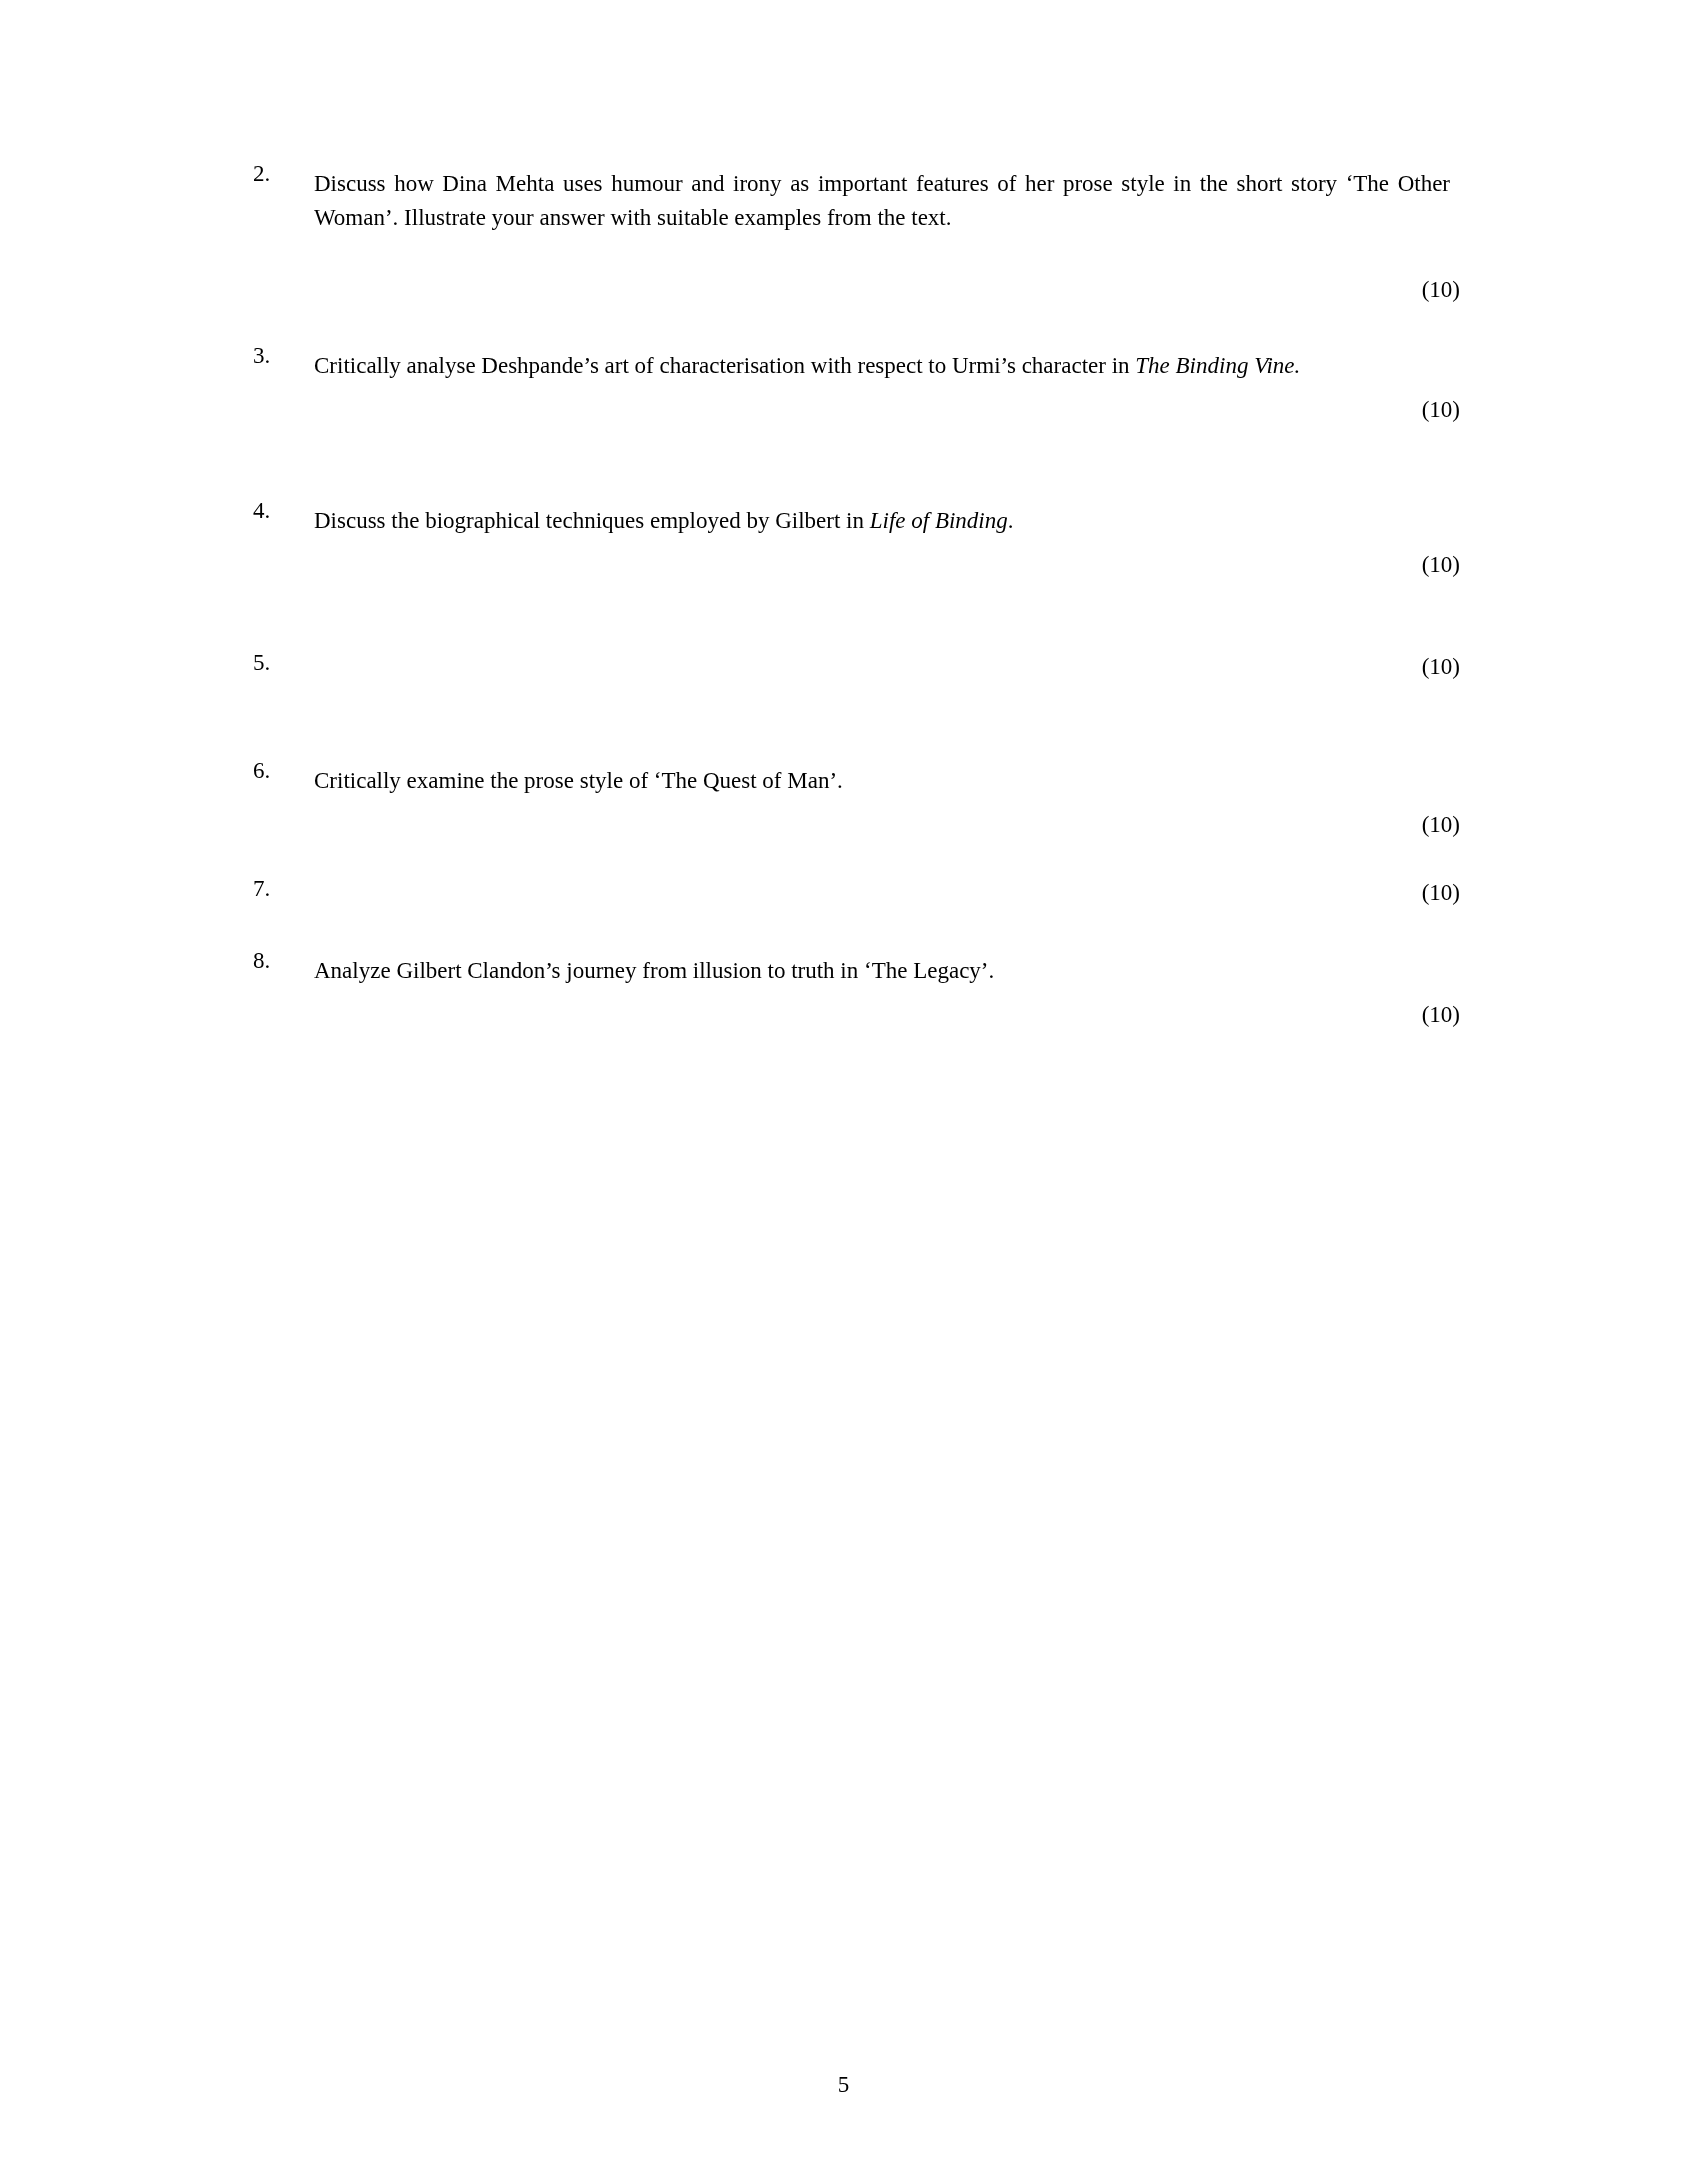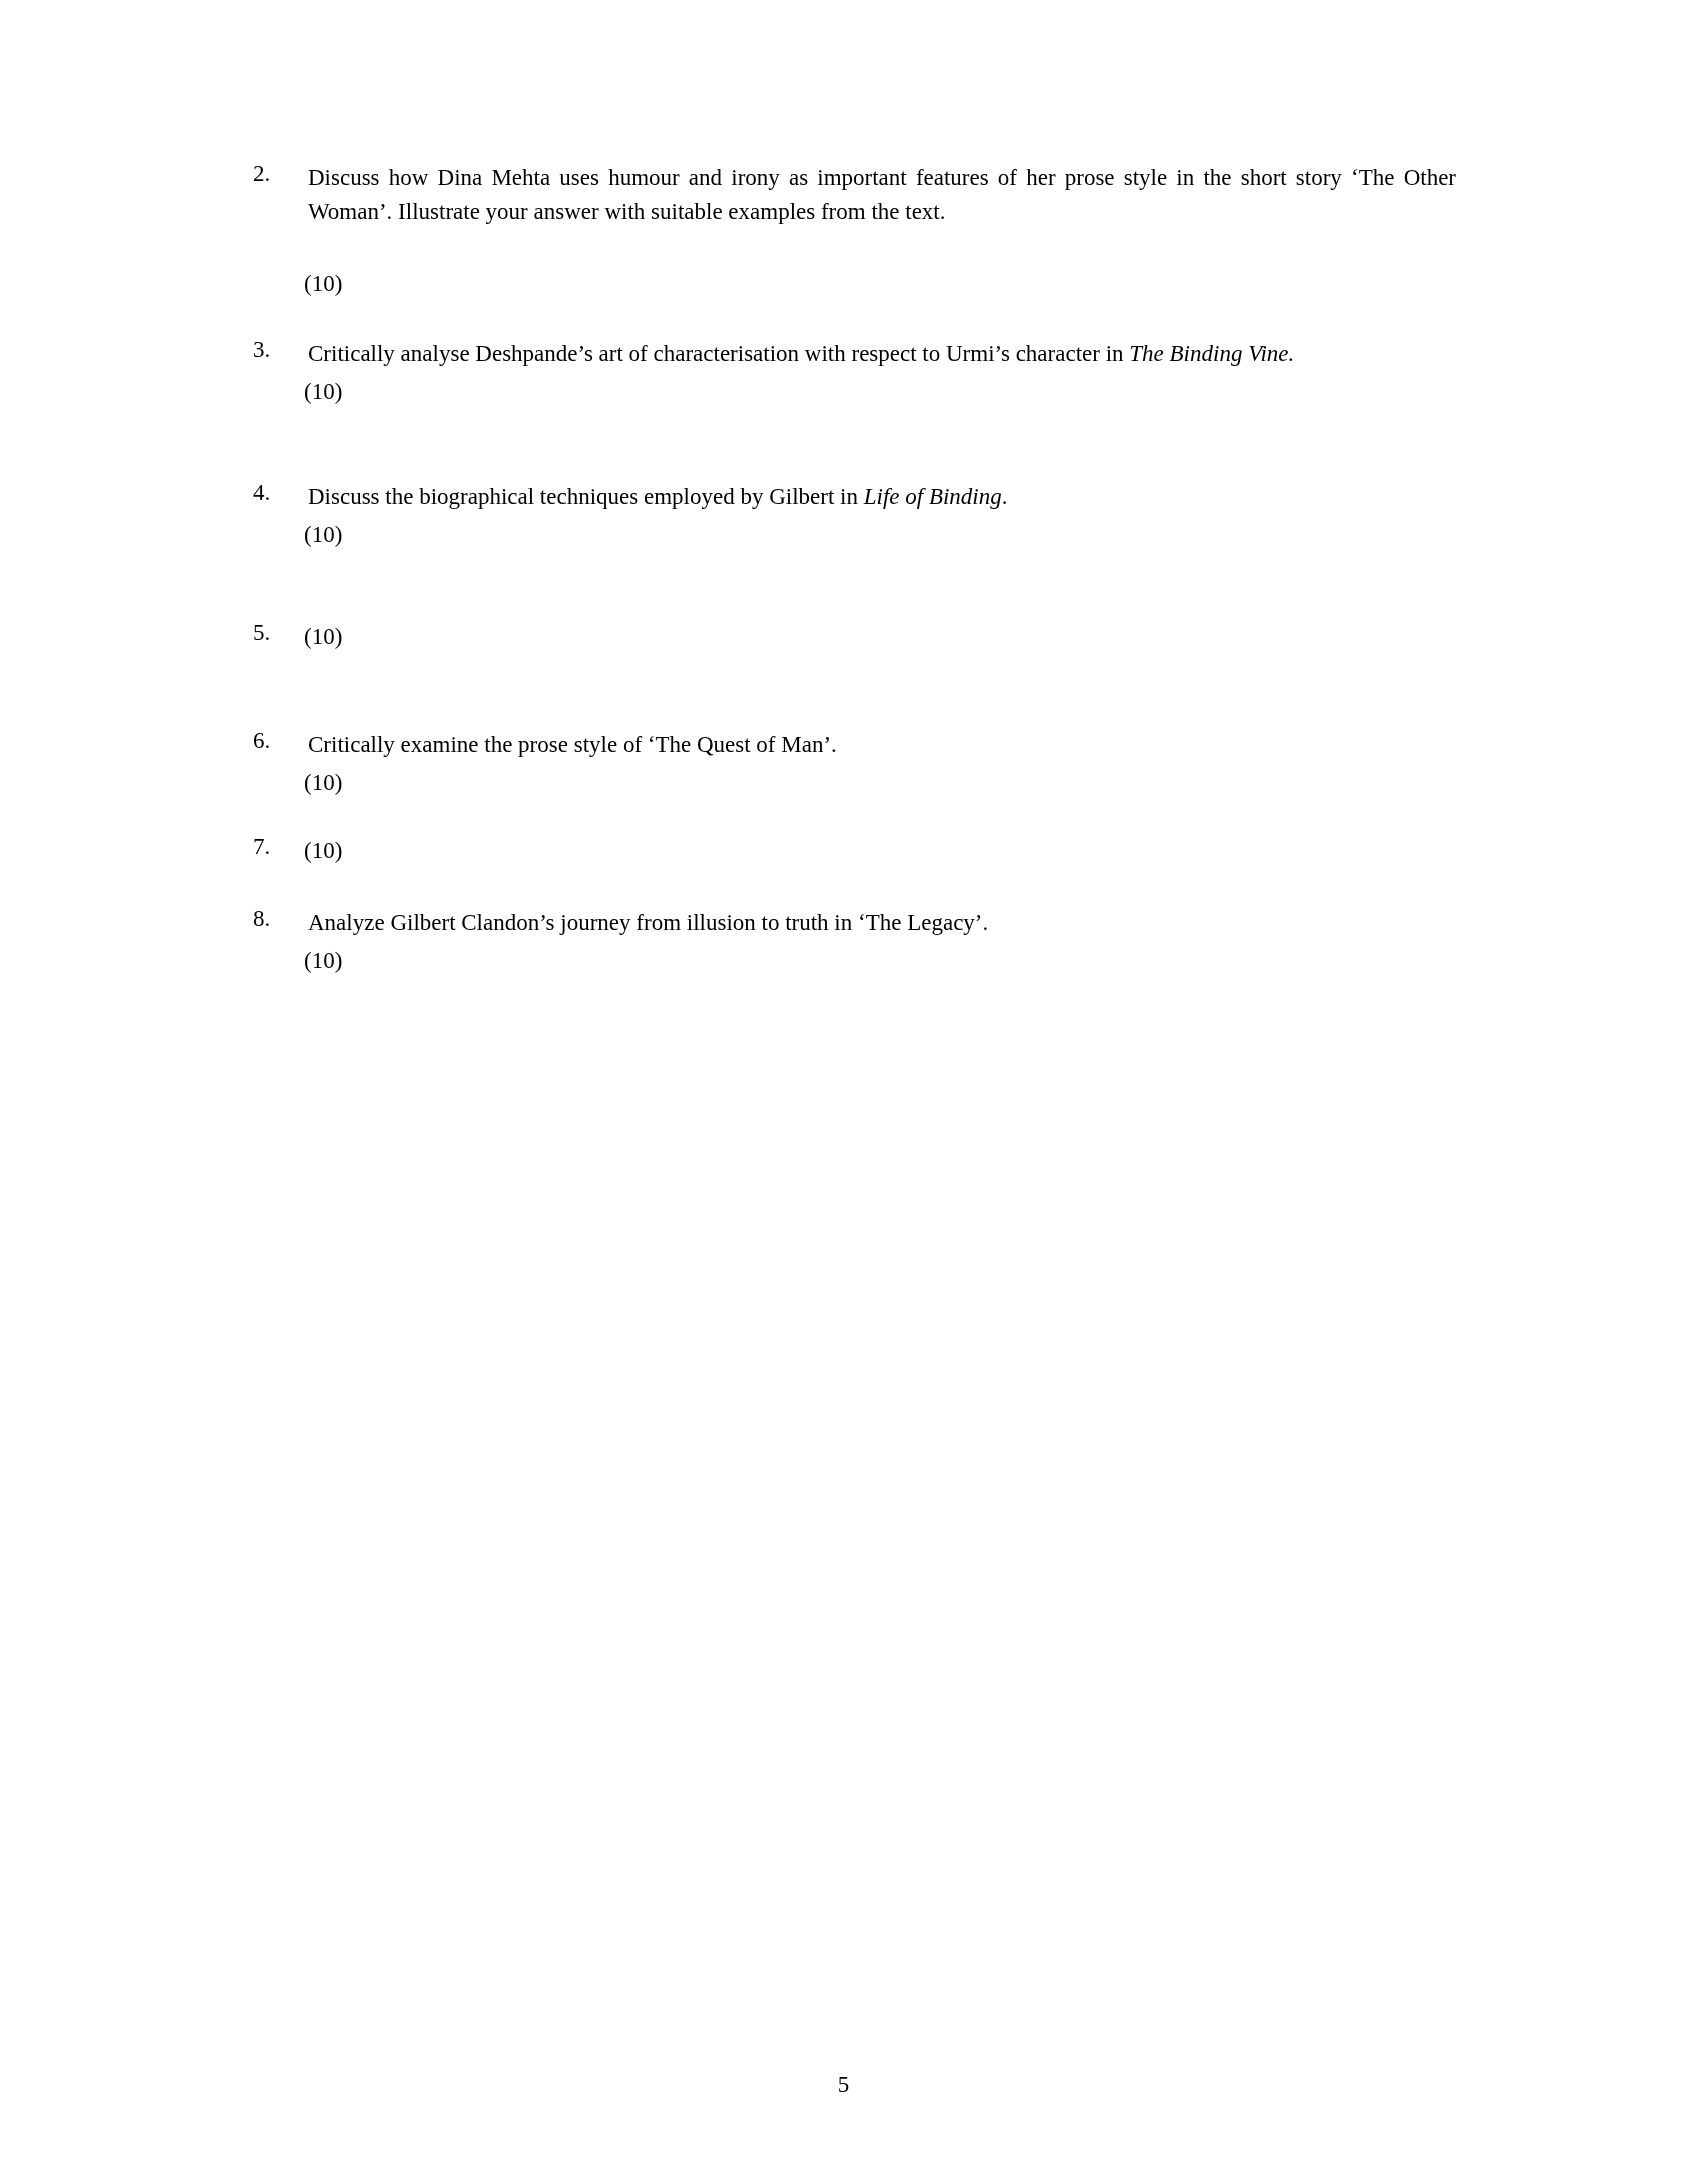--- a/index.html
+++ b/index.html
@@ -29,27 +29,28 @@
   }
   .qnum {
     width: 51px;
     flex-shrink: 0;
   }
   .qbody {
     flex: 1;
     min-width: 0;
   }
   .qtext {
-    margin: 4px;
+    margin: 10px;
     text-align: justify;
   }
   .it {
     font-style: italic;
   }
   .marks {
+    text-align: right;
     margin-top: 4px;
   }
   
   .question.q2 { margin-bottom: 32px; }
   .question.q2 .marks { margin-top: 38px; }
   .question.q3 { margin-bottom: 67px; }
   .question.q4 { margin-bottom: 64px; }
   .question.q5 { margin-bottom: 70px; }
   .question.q6 { margin-bottom: 30px; }
   .question.q7 { margin-bottom: 34px; }

